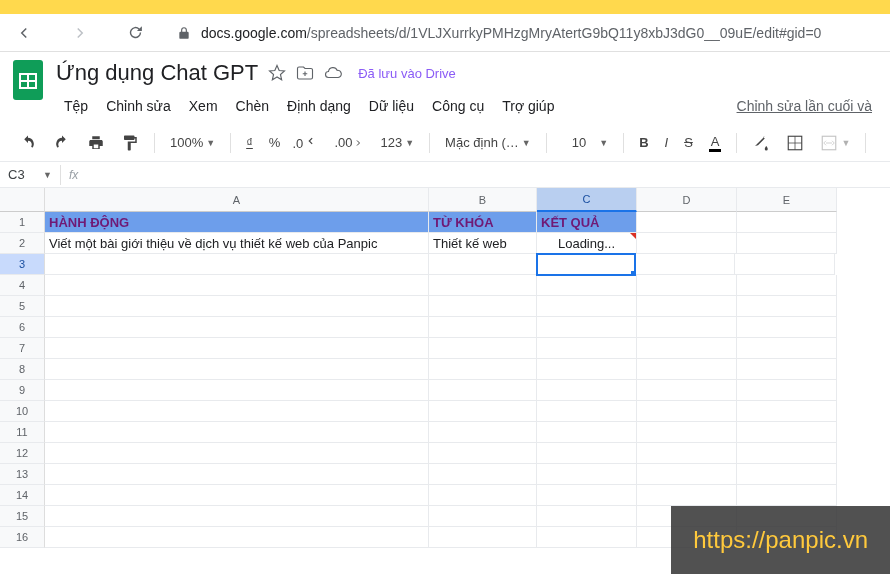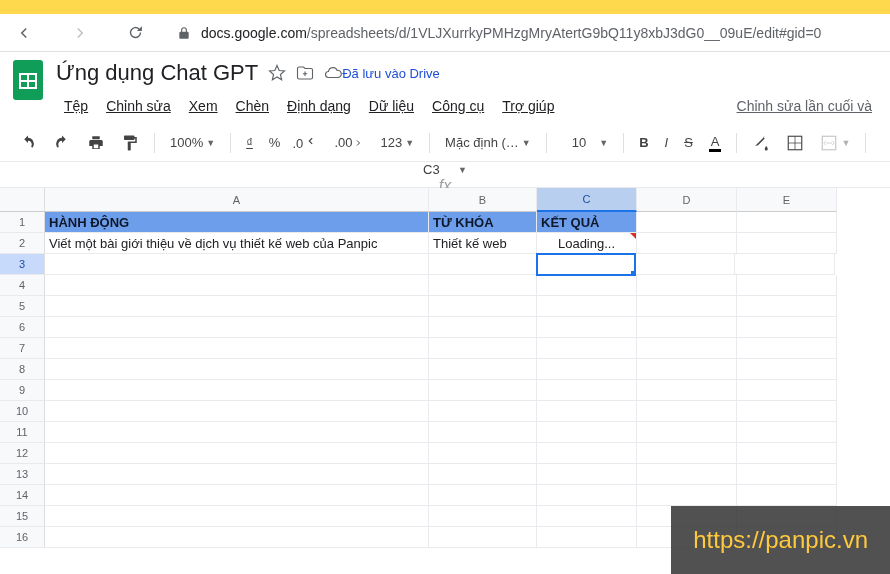--- a/index.html
+++ b/index.html
@@ -11,55 +11,55 @@
   .url-box { display: flex; align-items: center; gap: 10px; flex: 1; color: #5f6368; font-size: 14px; }
   .url-text { white-space: nowrap; overflow: hidden; }
   .url-text .dark { color: #202124; }
 
   .doc-header { display: flex; padding: 8px 10px 0 10px; }
   .sheets-logo { width: 36px; height: 48px; margin-right: 10px; display: flex; align-items: flex-start; justify-content: center; }
   .doc-title-area { flex: 1; }
   .title-row { display: flex; align-items: center; gap: 10px; margin-bottom: 4px; }
   .doc-title { font-size: 22px; font-weight: 400; color: #202124; }
   .title-icon { color: #5f6368; display: flex; }
-  .drive-status { color: #1d4ed8; font-size: 13px; display: flex; align-items: center; gap: 0; }
+  .drive-status { color: #8b5cf6; font-size: 13px; display: flex; align-items: center; gap: 16px; }
 
   .menus { display: flex; gap: 2px; font-size: 14px; color: #202124; padding-top: 4px; flex-wrap: nowrap; }
-  .menus span { padding: 4px 8px; white-space: nowrap; text-decoration: underline; }
+  .menus span { padding: 4px 8px; white-space: nowrap; }
   .last-edit { color: #5f6368; text-decoration: underline; margin-left: auto; white-space: nowrap; overflow: hidden; text-align: right; }
 
   .toolbar { display: flex; align-items: center; height: 38px; padding: 0 14px; gap: 6px; border-bottom: 1px solid #e8eaed; font-size: 13px; color: #5f6368; margin-top: 6px; }
   .tbtn { padding: 4px 5px; display: flex; align-items: center; color: #444; }
   .tsep { width: 1px; height: 20px; background: #e0e0e0; margin: 0 4px; }
   .ttext { color: #444; font-size: 13px; }
   .dd { font-size: 9px; margin-left: 3px; color: #666; }
 
-  .name-box-row { display: flex; align-items: center; height: 26px; border-bottom: 1px solid #e8eaed; flex-direction: column; }
+  .name-box-row { display: flex; align-items: center; height: 26px; border-bottom: 1px solid #e8eaed; }
   .name-box { width: 60px; padding: 0 8px; font-size: 13px; color: #3c4043; display: flex; align-items: center; justify-content: space-between; }
   .fx-divider { width: 1px; height: 20px; background: #e0e0e0; }
-  .fx { color: #9aa0a6; font-style: italic; padding: 0 8px; font-size: 16px; }
+  .fx { color: #9aa0a6; font-style: italic; padding: 0 8px; font-size: 12px; }
 
   .sheet { display: flex; }
   .rowhead-col { width: 45px; }
   .rowhead { height: 21px; border-right: 1px solid #ddd; border-bottom: 1px solid #e8eaed; background: #f8f9fa; display: flex; align-items: center; justify-content: center; font-size: 11px; color: #5f6368; }
   .rowhead.corner { height: 24px; border-bottom: 1px solid #ccc; }
 
   .grid { flex: 1; position: relative; }
   .colheads { display: flex; }
   .colhead { height: 24px; border-right: 1px solid #e8eaed; border-bottom: 1px solid #ccc; background: #f8f9fa; display: flex; align-items: center; justify-content: center; font-size: 11px; color: #5f6368; }
   .colhead.sel { background: #b9cff0; color: #1a4fa0; border-bottom: 2px solid #1a73e8; height: 24px;}
   .colA { width: 384px; }
   .colB { width: 108px; }
   .colC { width: 100px; }
   .colD { width: 100px; }
   .colE { width: 100px; }
 
   .row { display: flex; height: 21px; }
   .cell { border-right: 1px solid #e8eaed; border-bottom: 1px solid #e8eaed; padding: 0 4px; font-size: 13px; display: flex; align-items: center; overflow: hidden; white-space: nowrap; position: relative; }
-  .hdr-cell { background: #6d9eeb; font-weight: bold; color: #0f172a; }
+  .hdr-cell { background: #6d9eeb; font-weight: bold; color: #701a75; }
   .selected-cell { border: 2px solid #1a73e8; margin: -1px; z-index: 2; }
   .sel-handle { position: absolute; right: -3px; bottom: -3px; width: 6px; height: 6px; background: #1a73e8; z-index: 3; }
   .err-tri { position: absolute; top: 0; right: 0; width: 0; height: 0; border-left: 6px solid transparent; border-top: 6px solid #d93025; }
 
   .rowhead.sel { background: #c8dafc; color: #1a4fa0; }
 
   .watermark { position: absolute; right: 0; bottom: 0; background: rgba(50,50,50,0.85); color: #ffc93c; font-size: 24px; padding: 20px 22px; font-family: Arial; z-index: 100; }
 </style>
 </head>
 <body>

